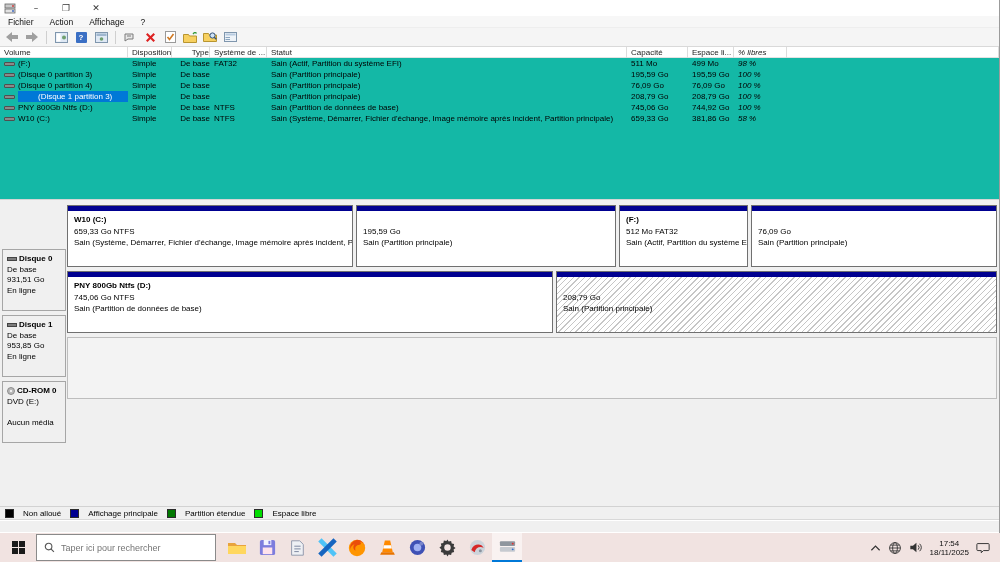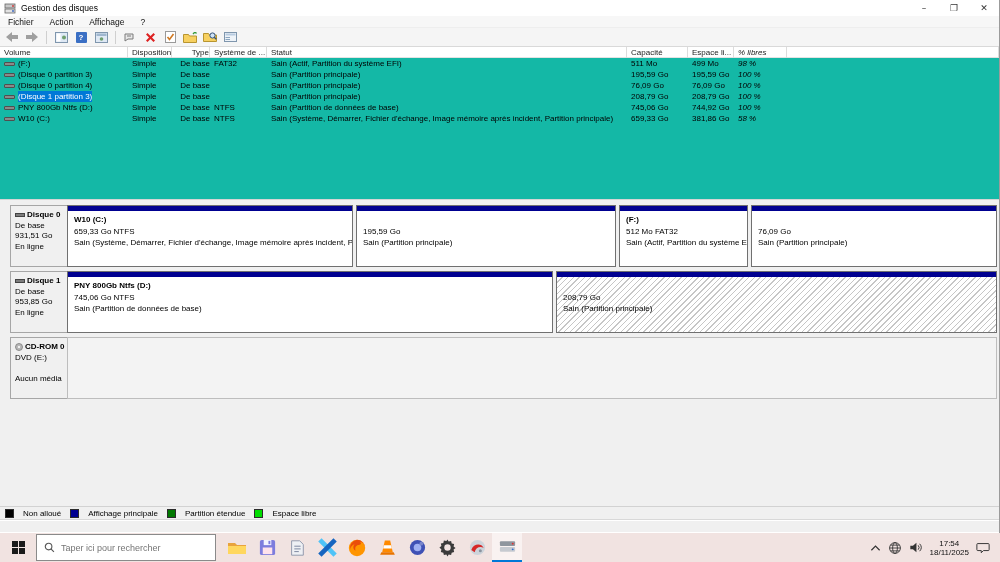--- a/index.html
+++ b/index.html
@@ -26,26 +26,26 @@
   
   .vlist { height:152px; background:#14b8a6; font-size:8px; color:#000; }
   .vhead { display:flex; height:11px; align-items:center; background:#fff; border-bottom:1px solid #e3e3e3; color:#222; }
   .vhead div { border-right:1px solid #dcdcdc; height:11px; line-height:11px; padding-left:4px; overflow:hidden; white-space:nowrap; }
   .vrow { display:flex; height:11px; align-items:center; white-space:nowrap; }
   .vrow div { padding-left:4px; overflow:hidden; white-space:nowrap; height:11px; line-height:11px; }
   .c-vol{width:128px;} .c-disp{width:44px;} .c-type{width:38px;text-align:right;} .c-fs{width:57px;}
   .c-stat{width:360px;} .c-cap{width:61px;} .c-esp{width:46px;} .c-lib{width:53px;font-style:italic;} .c-fill{flex:1;}
   .volcell { display:flex; align-items:center; gap:3px; }
   .vicon { width:11px; height:4px; background:#8a8a8a; border:1px solid #4f4f4f; border-radius:1px; flex:0 0 auto; }
-  .selname { background:#0078d7; color:#fff; padding:0 0; }
+  .selname { background:#0078d7; color:#fff; padding:0 20px; }
 
   
   .splitter { height:4px; background:#f0f0f0; border-top:1px solid #d5d5d5; }
   .gpane { position:relative; height:303px; background:#f0f0f0; font-size:8px; }
-  .dlabel { position:absolute; left:10px; width:64px; height:62px; background:#f0f0f0; border:1px solid #a6a6a6; padding:4px 2px 0 4px; line-height:10.5px; color:#000; }
+  .dlabel { position:absolute; left:2px; width:64px; height:62px; background:#f0f0f0; border:1px solid #a6a6a6; padding:4px 2px 0 4px; line-height:10.5px; color:#000;margin-top:44px; }
   .dlabel .dname { font-weight:bold; display:flex; align-items:center; gap:2px; }
   .dicon { width:10px; height:4px; background:#7d7d7d; border:1px solid #444; flex:0 0 auto; }
   .cdicon { width:8px; height:8px; border-radius:50%; background:radial-gradient(circle at 50% 50%, #f0f0f0 0 1.5px, #b9b9b9 1.5px 4px); border:1px solid #8a8a8a; flex:0 0 auto; }
   .part { position:absolute; height:62px; background:#fff; border:1px solid #707070; overflow:hidden; }
   .part .bar { height:5px; background:#000090; }
   .part .body { padding:3px 0 0 6px; line-height:11.5px; white-space:nowrap; color:#000; }
   .part .t { font-weight:bold; min-height:11.5px; }
   .part.hatch { background:repeating-linear-gradient(135deg,#ffffff 0 3px,#c6c6c6 3px 4px); }
   .cdempty { position:absolute; height:62px; background:#f3f3f3; border:1px solid #bdbdbd; }
 
@@ -76,21 +76,20 @@
 
   <div class="win">
 
     <div class="titlebar">
       <svg class="ticon" viewBox="0 0 12 12">
           <rect x="1" y="2" width="10" height="4" fill="#c9c9c9" stroke="#666" stroke-width="0.8"></rect>
           <rect x="1" y="7" width="10" height="4" fill="#e2e2e2" stroke="#666" stroke-width="0.8"></rect>
           <circle cx="9" cy="4" r="0.9" fill="#d03030"></circle>
           <circle cx="9" cy="9" r="0.9" fill="#3060c0"></circle>
         </svg>
-      <span class="ttext">Gestion des disques</span>
       <div class="wctl">
         <span>–</span>
         <span>❐</span>
         <span>✕</span>
       </div>
     </div>
 
     <div class="menubar">
       <span>Fichier</span>
       <span>Action</span>

